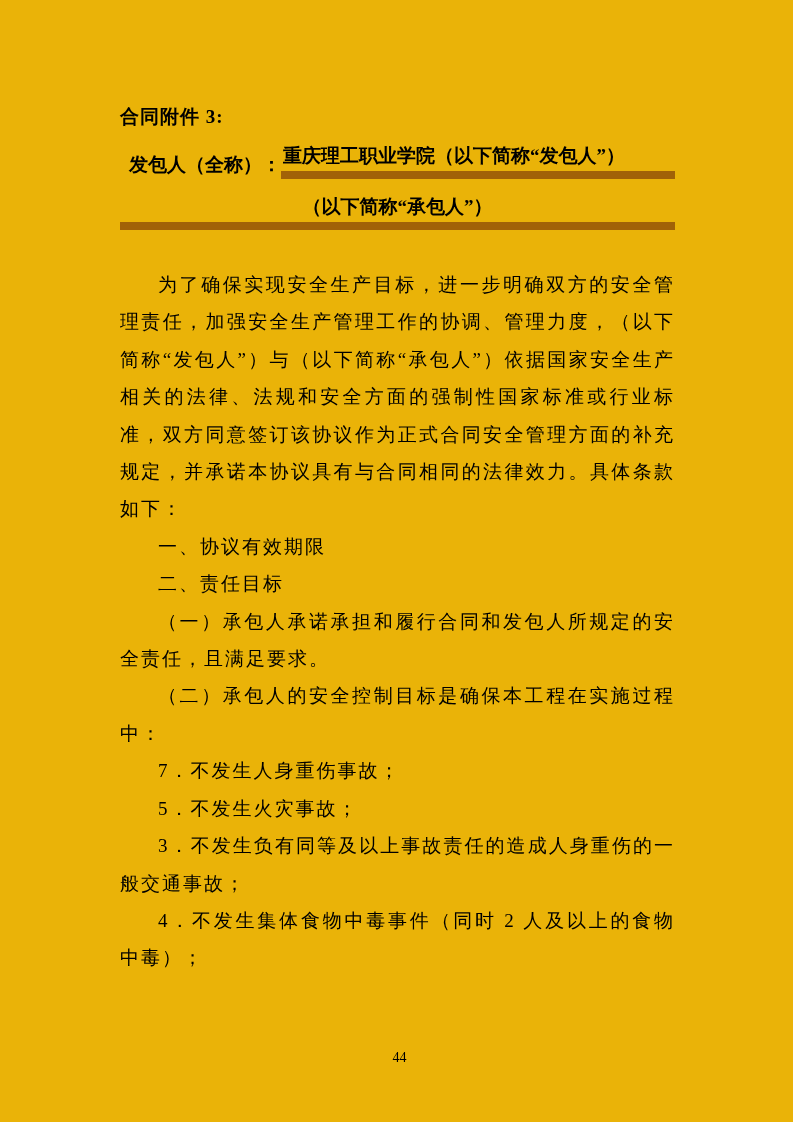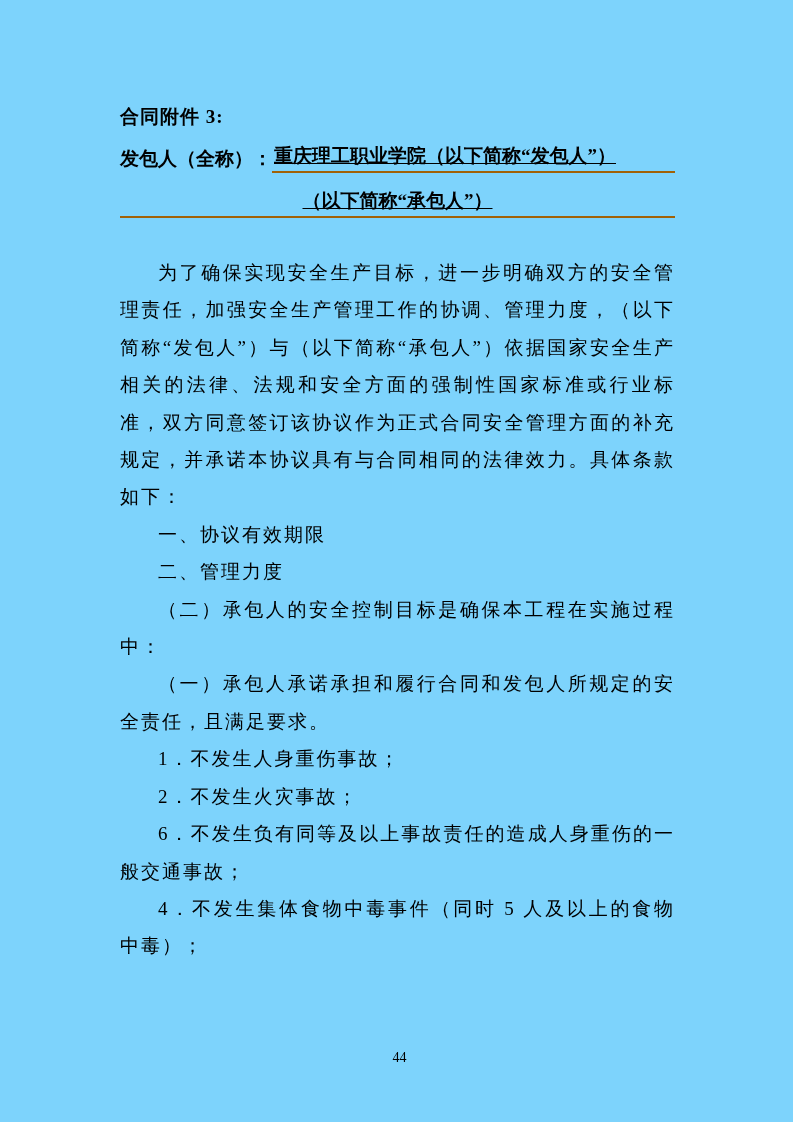--- a/index.html
+++ b/index.html
@@ -2,21 +2,21 @@
 <html><head>
 <meta charset="utf-8">
 <style>
   * { box-sizing: border-box; }
   html, body { margin: 0; padding: 0; background: #ffffff; }
   .page {
     position: relative;
     width: 793px;
     height: 1122px;
     margin: 0 auto;
-    background: #7dd3fc;
+    background: #eab308;
     color: #000000;
     font-family: "Liberation Serif", "DejaVu Serif", serif;
     padding: 104px 118px 0 120px;
     overflow: hidden;
   }
   .attachment-label {
     font-size: 19px;
     font-weight: bold;
     line-height: 26px;
     letter-spacing: 1px;
@@ -31,27 +31,26 @@
   }
   .party-row {
     display: flex;
     align-items: flex-end;
     font-size: 19px;
     font-weight: bold;
     line-height: 28px;
     margin-top: 14px;
   }
   .party-row.first { margin-top: 12px; }
-  .party-label { white-space: nowrap; flex: 0 0 auto; }
+  .party-label { white-space: nowrap; flex: 0 0 auto; margin-left: 9px; }
   .party-value {
     flex: 1 1 auto;
-    border-bottom: 2px solid #a16207;
+    border-bottom: 8px solid #a16207;
     padding: 0 2px 1px 2px;
     min-height: 28px;
-    text-decoration: underline;
   }
   .party-value.align-right { text-align: center; }
   .content {
     margin-top: 36px;
     font-size: 19px;
     line-height: 37.4px;
     letter-spacing: 2px;
     text-align: justify;
   }
   .content p {
@@ -83,24 +82,24 @@
     <span class="party-value">重庆理工职业学院（以下简称“发包人”）</span>
   </div>
 
   <div class="party-row">
     <span class="party-value align-right">（以下简称“承包人”）</span>
   </div>
 
   <div class="content">
     <p class="body">为了确保实现安全生产目标，进一步明确双方的安全管理责任，加强安全生产管理工作的协调、管理力度，（以下简称“发包人”）与（以下简称“承包人”）依据国家安全生产相关的法律、法规和安全方面的强制性国家标准或行业标准，双方同意签订该协议作为正式合同安全管理方面的补充规定，并承诺本协议具有与合同相同的法律效力。具体条款如下：</p>
     <p class="heading">一、协议有效期限</p>
-    <p class="heading">二、管理力度</p>
+    <p class="heading">二、责任目标</p>
+    <p class="body">（一）承包人承诺承担和履行合同和发包人所规定的安全责任，且满足要求。</p>
     <p class="body">（二）承包人的安全控制目标是确保本工程在实施过程中：</p>
-    <p class="body">（一）承包人承诺承担和履行合同和发包人所规定的安全责任，且满足要求。</p>
-    <p class="body">1．不发生人身重伤事故；</p>
-    <p class="body">2．不发生火灾事故；</p>
-    <p class="body">6．不发生负有同等及以上事故责任的造成人身重伤的一般交通事故；</p>
-    <p class="body">4．不发生集体食物中毒事件（同时 5 人及以上的食物中毒）；</p>
+    <p class="body">7．不发生人身重伤事故；</p>
+    <p class="body">5．不发生火灾事故；</p>
+    <p class="body">3．不发生负有同等及以上事故责任的造成人身重伤的一般交通事故；</p>
+    <p class="body">4．不发生集体食物中毒事件（同时 2 人及以上的食物中毒）；</p>
   </div>
 
   <div class="page-number">44</div>
 
 </div>
 
 </body></html>

